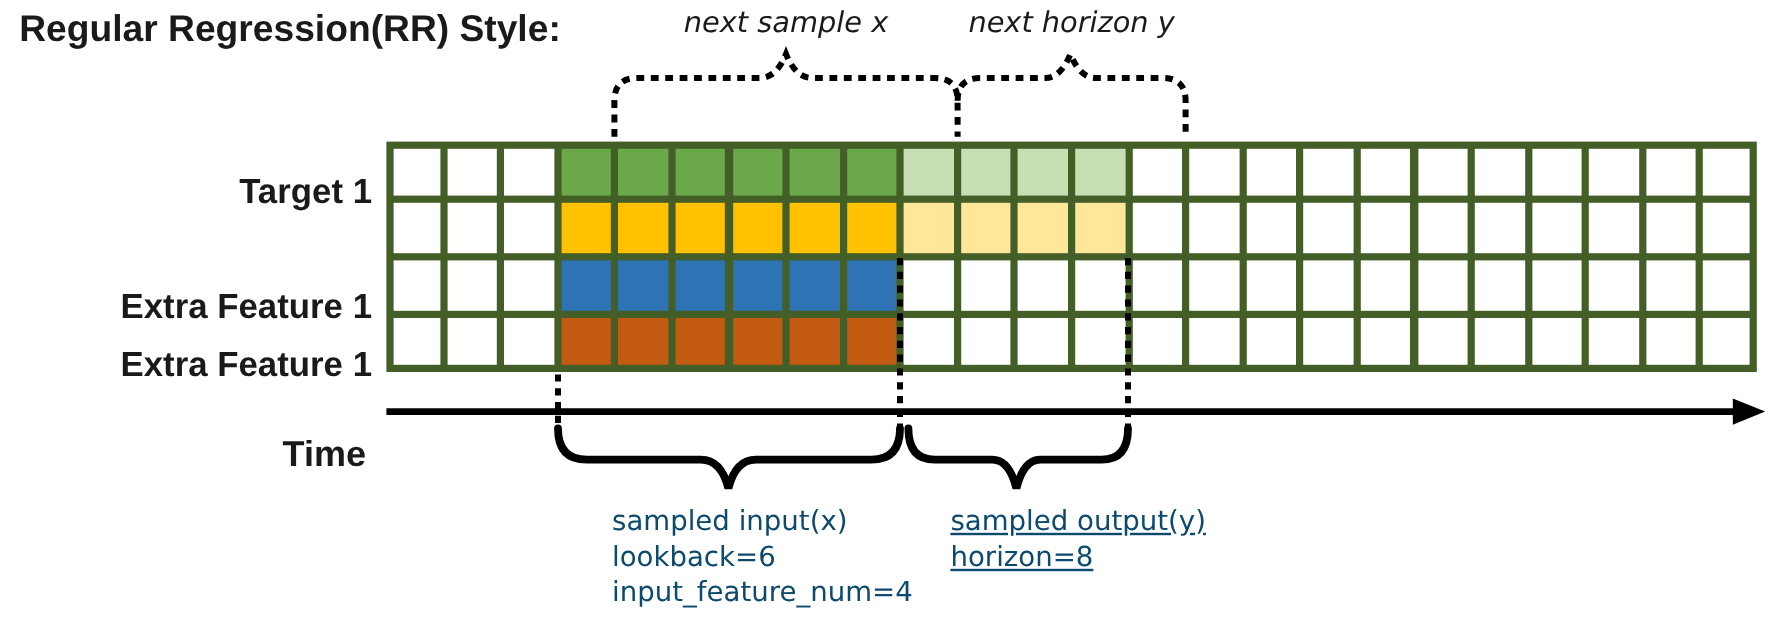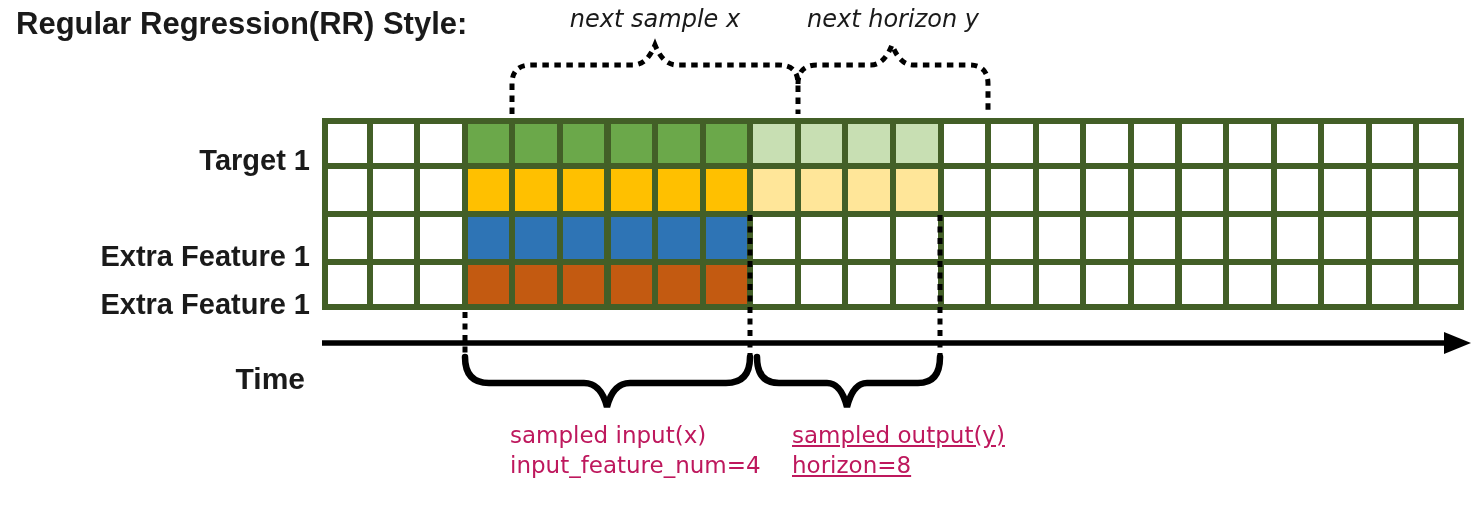--- a/index.html
+++ b/index.html
@@ -25,21 +25,21 @@
   #row-labels .row-label{
     position:absolute;left:0px;width:310px;text-align:right;
     font-size:29px;font-weight:bold;height:48px;line-height:48px;
   }
   #time-label{
     left:180px;top:326px;width:125px;text-align:right;
     font-size:30px;font-weight:bold;margin-top:36px;
   }
   .sample-block{
     top:421px;font-size:23px;line-height:29.5px;
-    font-family:"DejaVu Sans",sans-serif;color:#be185d;
+    font-family:"DejaVu Sans",sans-serif;color:#0c4a6e;
   }
   #sampled-input-block{left:510px;}
   #sampled-output-block{left:792px;text-decoration:underline;}
   #overlay{left:0;top:0;width:1476px;height:516px;pointer-events:none;}
 </style>
 </head>
 <body>
 
 <div id="title" class="abs">Regular Regression(RR) Style:</div>
 
@@ -148,20 +148,21 @@
     <div class="grid-cell" style="left: 954.667px; top: 147px; width: 41.5833px; height: 39px; background: rgb(255, 255, 255);"></div>
     <div class="grid-cell" style="left: 1002.25px; top: 147px; width: 41.5833px; height: 39px; background: rgb(255, 255, 255);"></div>
     <div class="grid-cell" style="left: 1049.83px; top: 147px; width: 41.5833px; height: 39px; background: rgb(255, 255, 255);"></div>
     <div class="grid-cell" style="left: 1097.42px; top: 147px; width: 38.5833px; height: 39px; background: rgb(255, 255, 255);"></div>
   </div>
 
 <div id="time-label" class="abs">Time</div>
 
 <div id="sampled-input-block" class="abs sample-block">
   <div>sampled input(x)</div>
+  <div>lookback=6</div>
   <div>input_feature_num=4</div>
 </div>
 <div id="sampled-output-block" class="abs sample-block">
   <div>sampled output(y)</div>
   <div>horizon=8</div>
 </div>
 
 <svg id="overlay" class="abs" viewBox="0 0 1476 516" xmlns="http://www.w3.org/2000/svg">
 
   <path d="M512,114 L512,84 Q512,65 531,65 L633,65 Q647,65 655,45 Q663,65 677,65 L779,65 Q798,65 798,84 L798,114" fill="none" stroke="#000" stroke-width="5" stroke-dasharray="6.5 5.5"></path>

